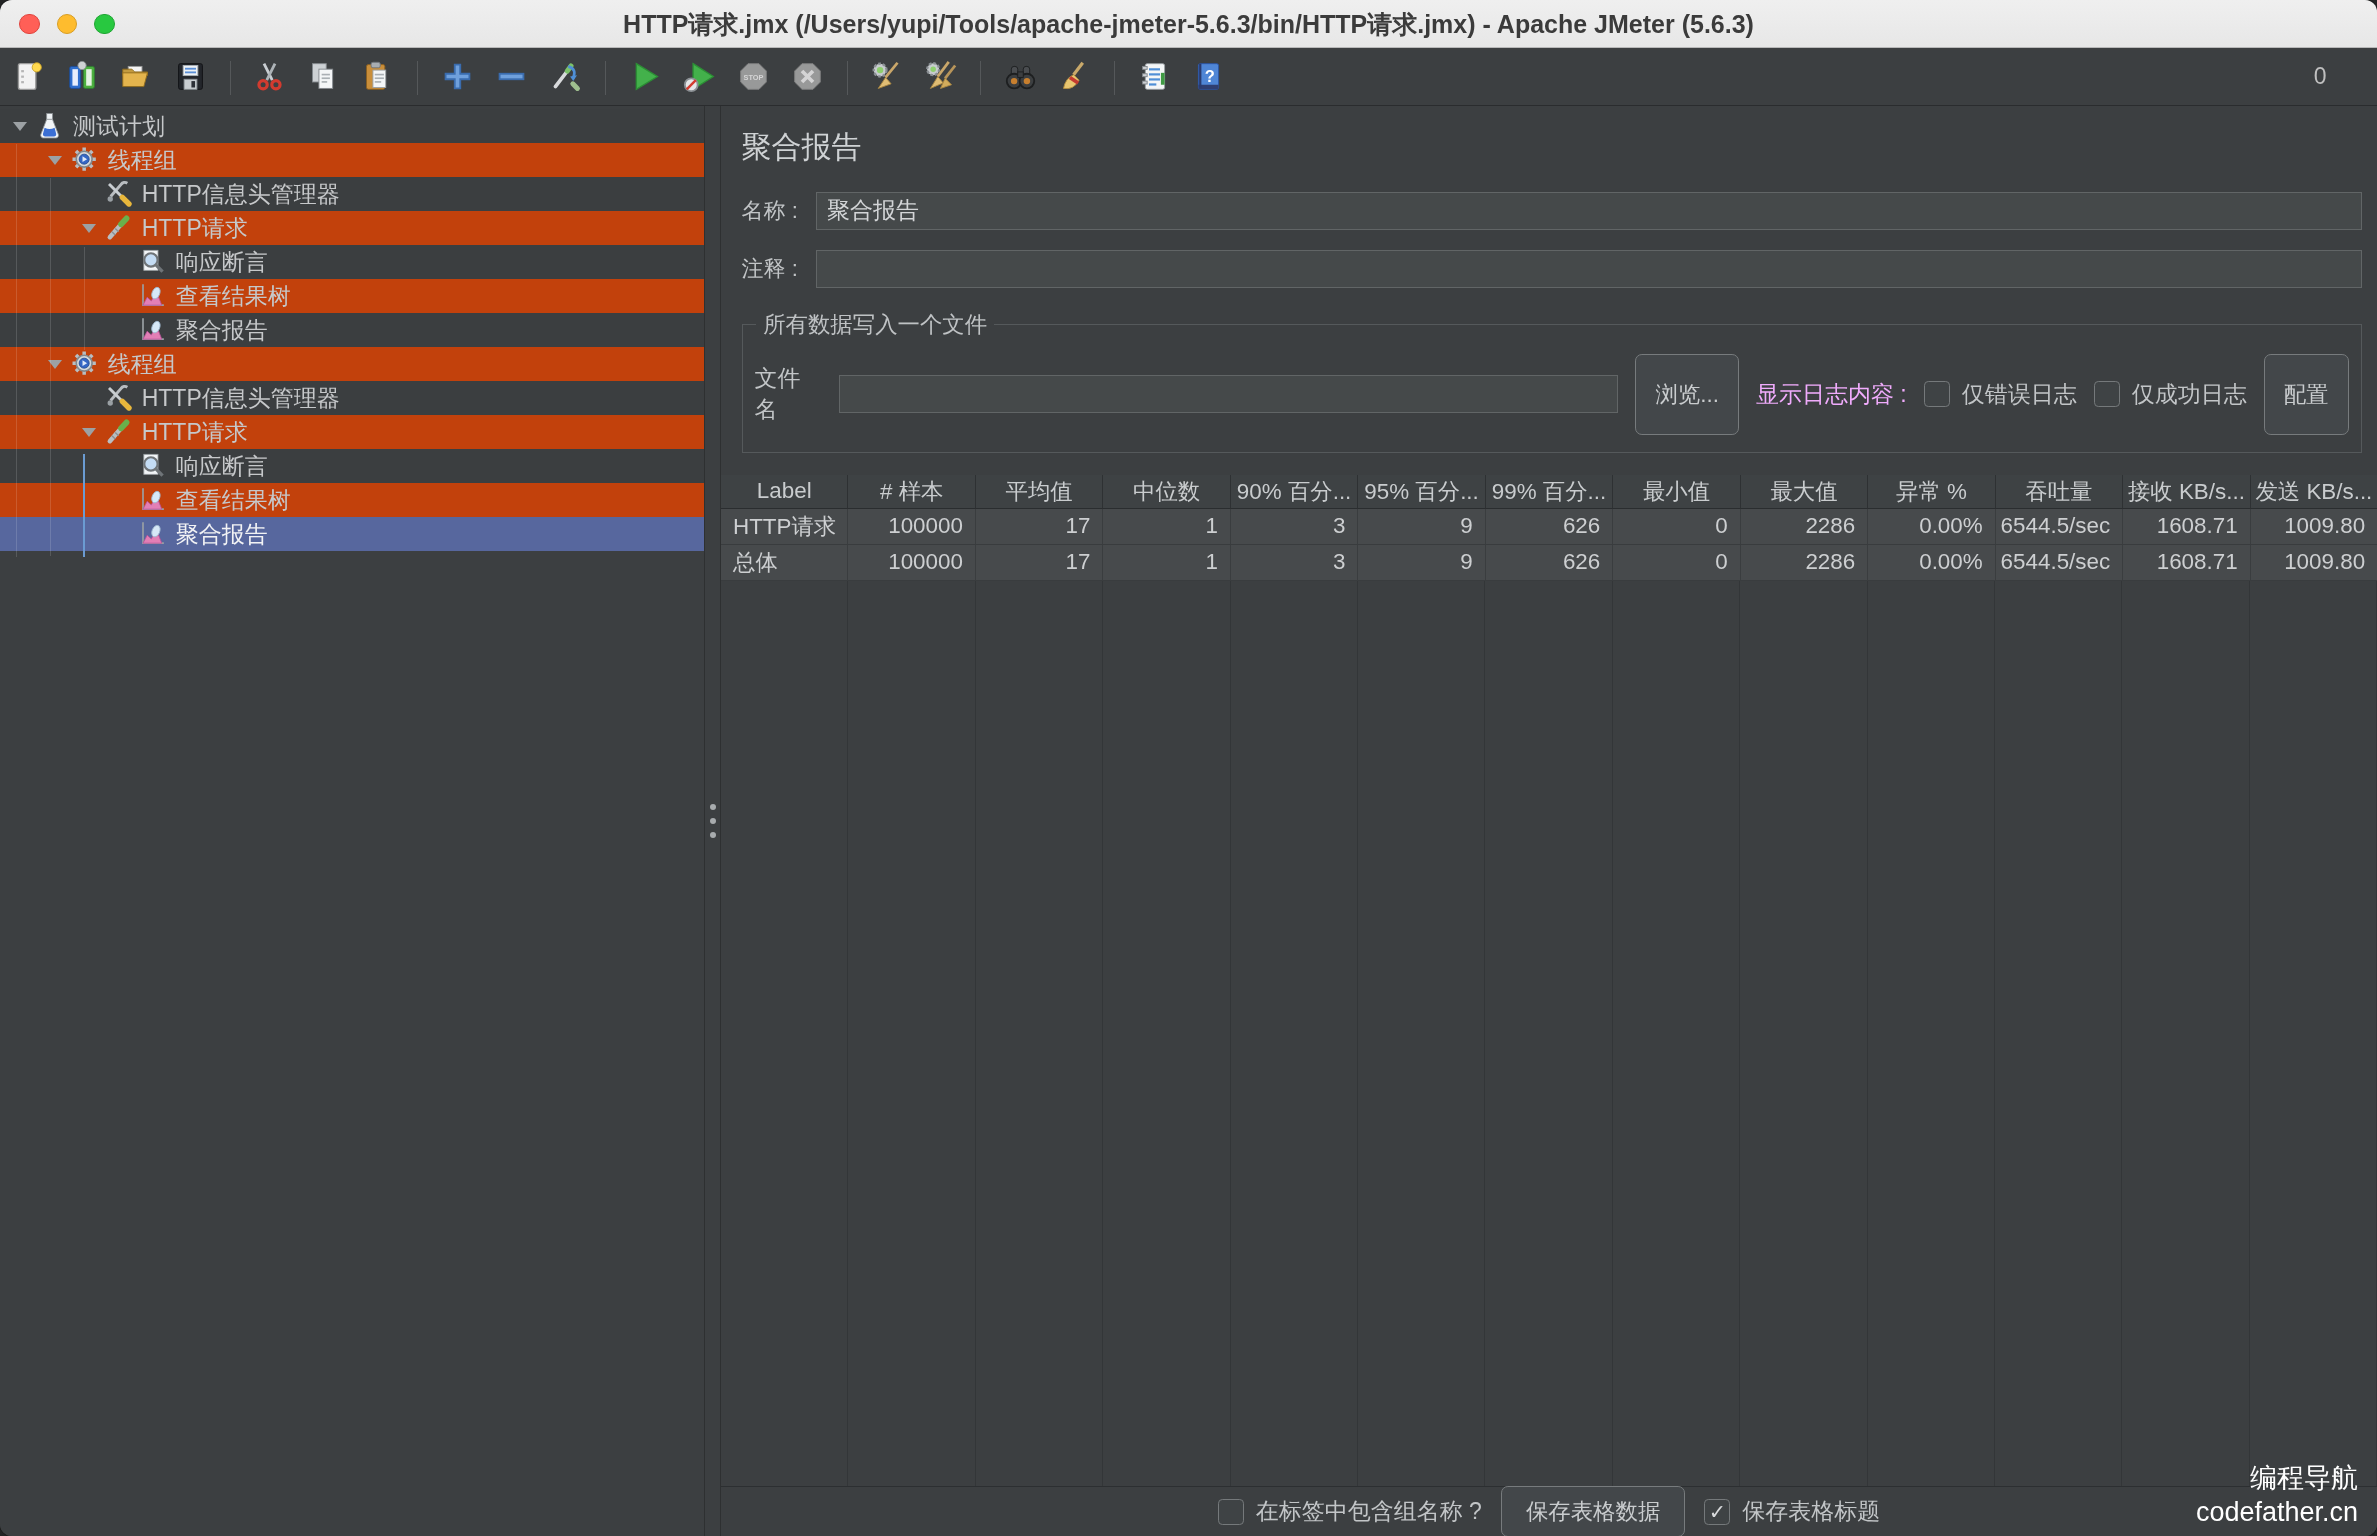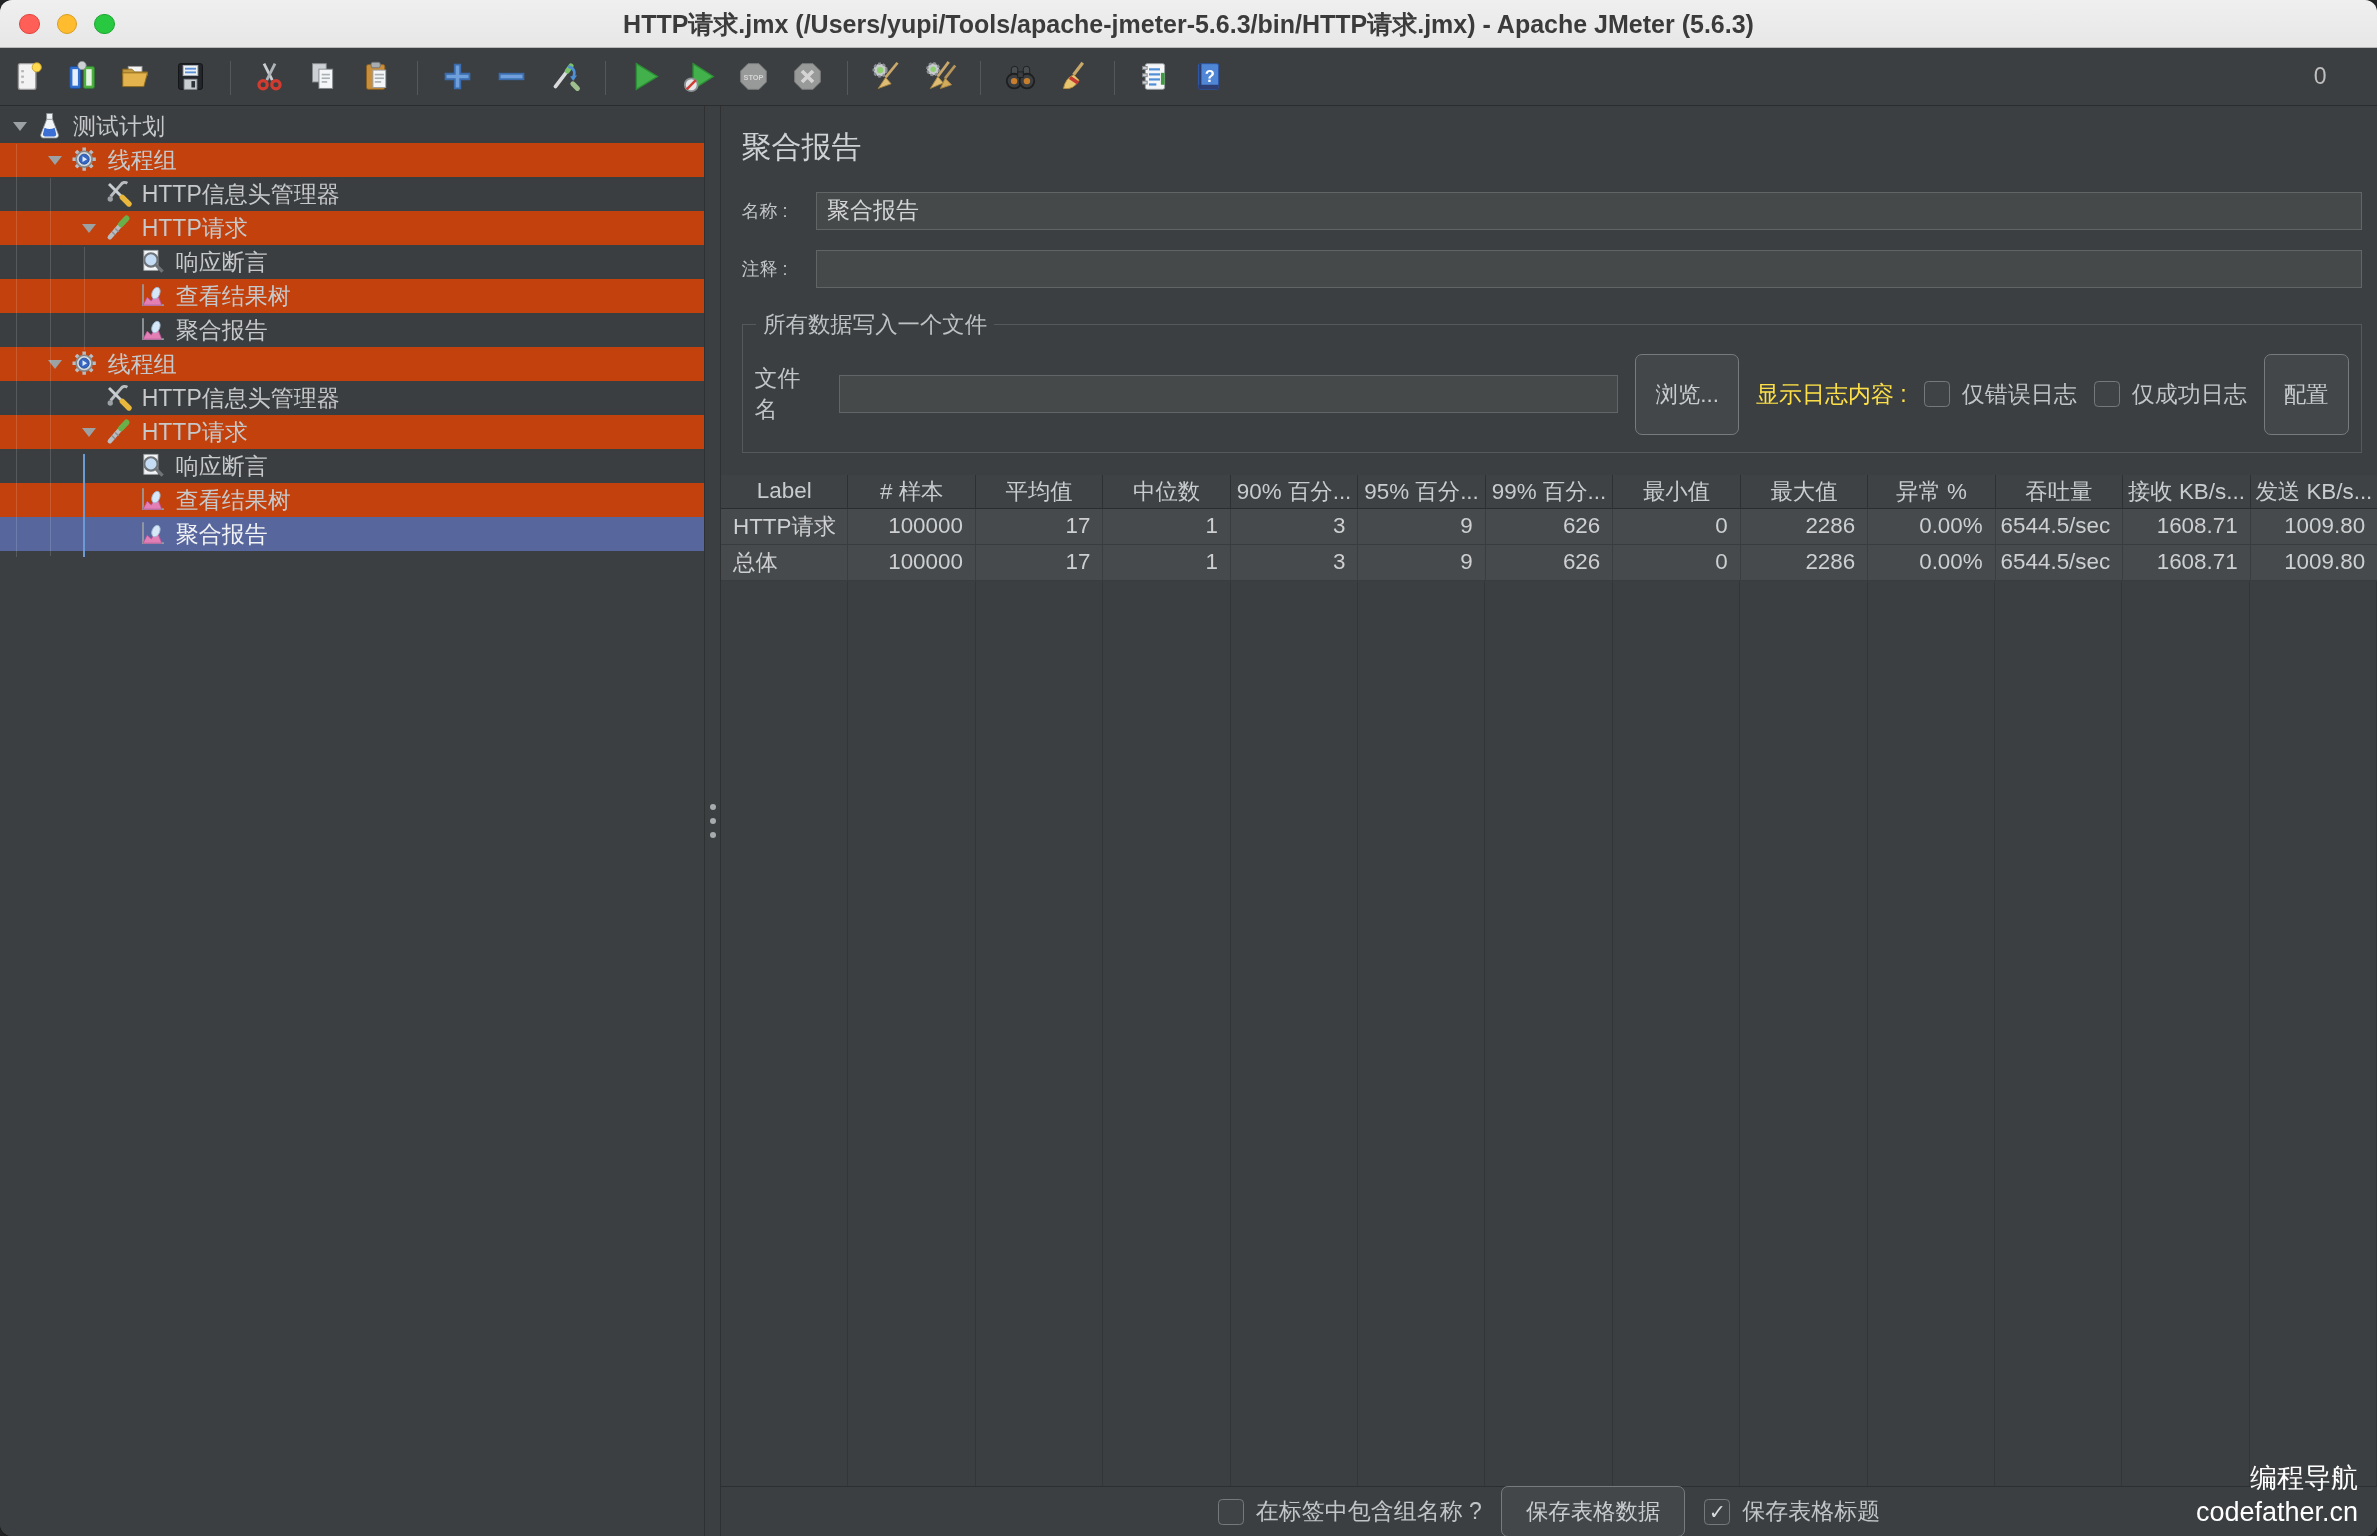--- a/index.html
+++ b/index.html
@@ -44,36 +44,36 @@
 
   .splitter { flex:0 0 17px; background:#3C3F41; border-left:0.9px solid #2E3031; border-right:0.9px solid #2E3031;
               display:flex; align-items:center; justify-content:center; }
   .grip { display:flex; flex-direction:column; gap:7.7px; }
   .grip i { width:6px; height:6px; border-radius:50%; background:#A7ABAD; display:block; }
 
   
   .panel { flex:1; display:flex; flex-direction:column; background:#3C3F41; min-width:0; }
   .panel-title { margin:20.6px 0 24px 20.6px; font-size:30px; color:#CFD2D4; }
   .form-row { display:flex; align-items:center; margin:0 15.5px 20.6px 20.6px; }
-  .form-row label { flex:0 0 74px; font-size:18px; color:#C2C5C7; }
+  .form-row label { flex:0 0 74px; font-size:22px; color:#C2C5C7; }
   input.text { flex:1; height:38px; background:#45494A; border:0.9px solid #616566; color:#D3D5D7;
                font-size:23px; padding:0 10.3px; font-family:inherit; outline:none; }
   fieldset.file-group { margin:0 15.5px 0 20.6px; border:0.9px solid #55595B; padding:13.8px 12px 17px 12px; }
   fieldset.file-group legend { font-size:22.4px; color:#BFC2C4; padding:0 6.9px; margin-left:1.7px; }
   .file-row { display:flex; align-items:center; gap:17px; }
   .file-row .fn-label { flex:0 0 67px; font-size:23px; color:#C2C5C7; }
   .file-row input.text { flex:1 1 auto; min-width:172px; }
   .btn { background:#43474A; border:0.9px solid #777B7D; border-radius:6.9px; color:#C9CCCE;
          font-size:22.4px; padding:24px 19px; white-space:nowrap; font-family:inherit; }
   .checkbox-wrap { display:flex; align-items:center; gap:12px; white-space:nowrap; }
   .checkbox { width:26px; height:26px; background:#3F4345; border:1.7px solid #75797B; border-radius:4.3px;
               display:flex; align-items:center; justify-content:center; color:#D8DADC; font-size:20.6px; }
   .checkbox.checked::after { content:"✓"; }
   .cb-label { font-size:23px; color:#C2C5C7; }
-  .log-label { font-size:23px; color:#fde047; white-space:nowrap; }
+  .log-label { font-size:23px; color:#f0abfc; white-space:nowrap; }
 
   
   .table-wrap { flex:1; display:flex; flex-direction:column; margin-top:22.4px; min-height:0; }
   .t-row { display:flex; }
   .t-head .t-cell { height:34px; background:#3E4244; border-right:0.9px solid #2E3133; border-bottom:0.9px solid #2A2D2F;
                     color:#C9CCCE; font-size:22.4px; display:flex; align-items:center; justify-content:center;
                     overflow:hidden; white-space:nowrap; }
   .t-body .t-cell { height:36px; background:#474A4C; border-right:0.9px solid #3A3D3F; border-bottom:0.9px solid #393C3E;
                     color:#CDCFD1; font-size:22.4px; display:flex; align-items:center; justify-content:flex-end;
                     padding:0 12px; overflow:hidden; white-space:nowrap; }

